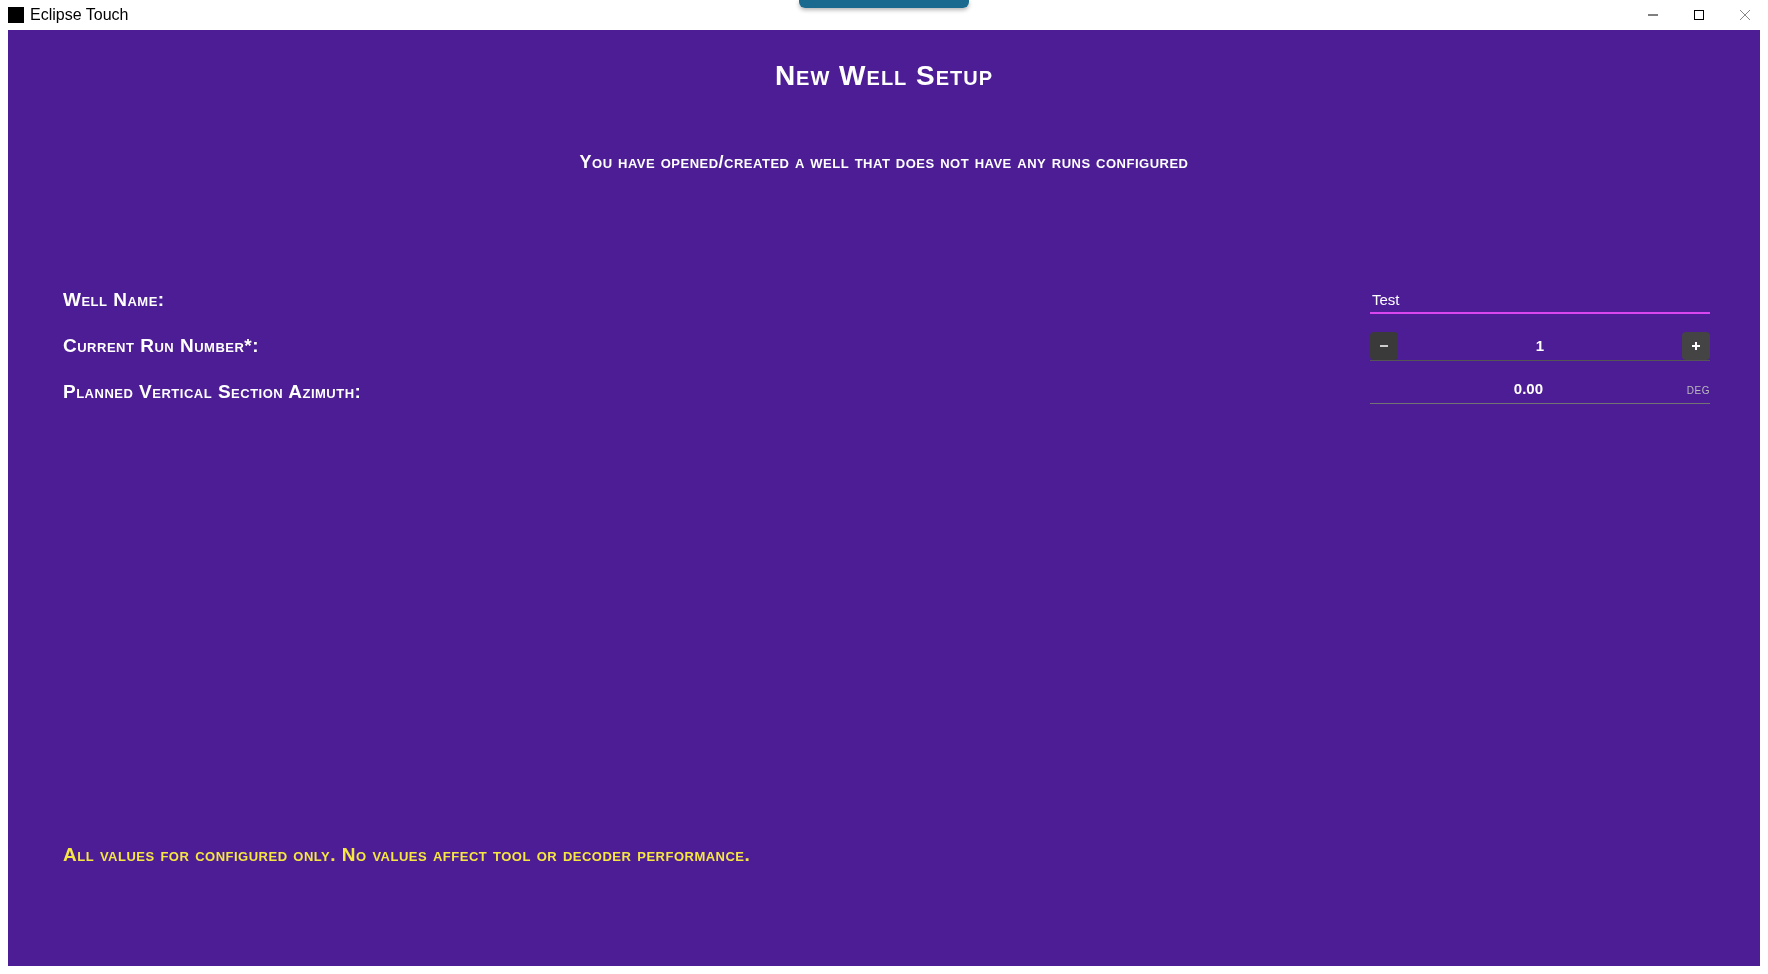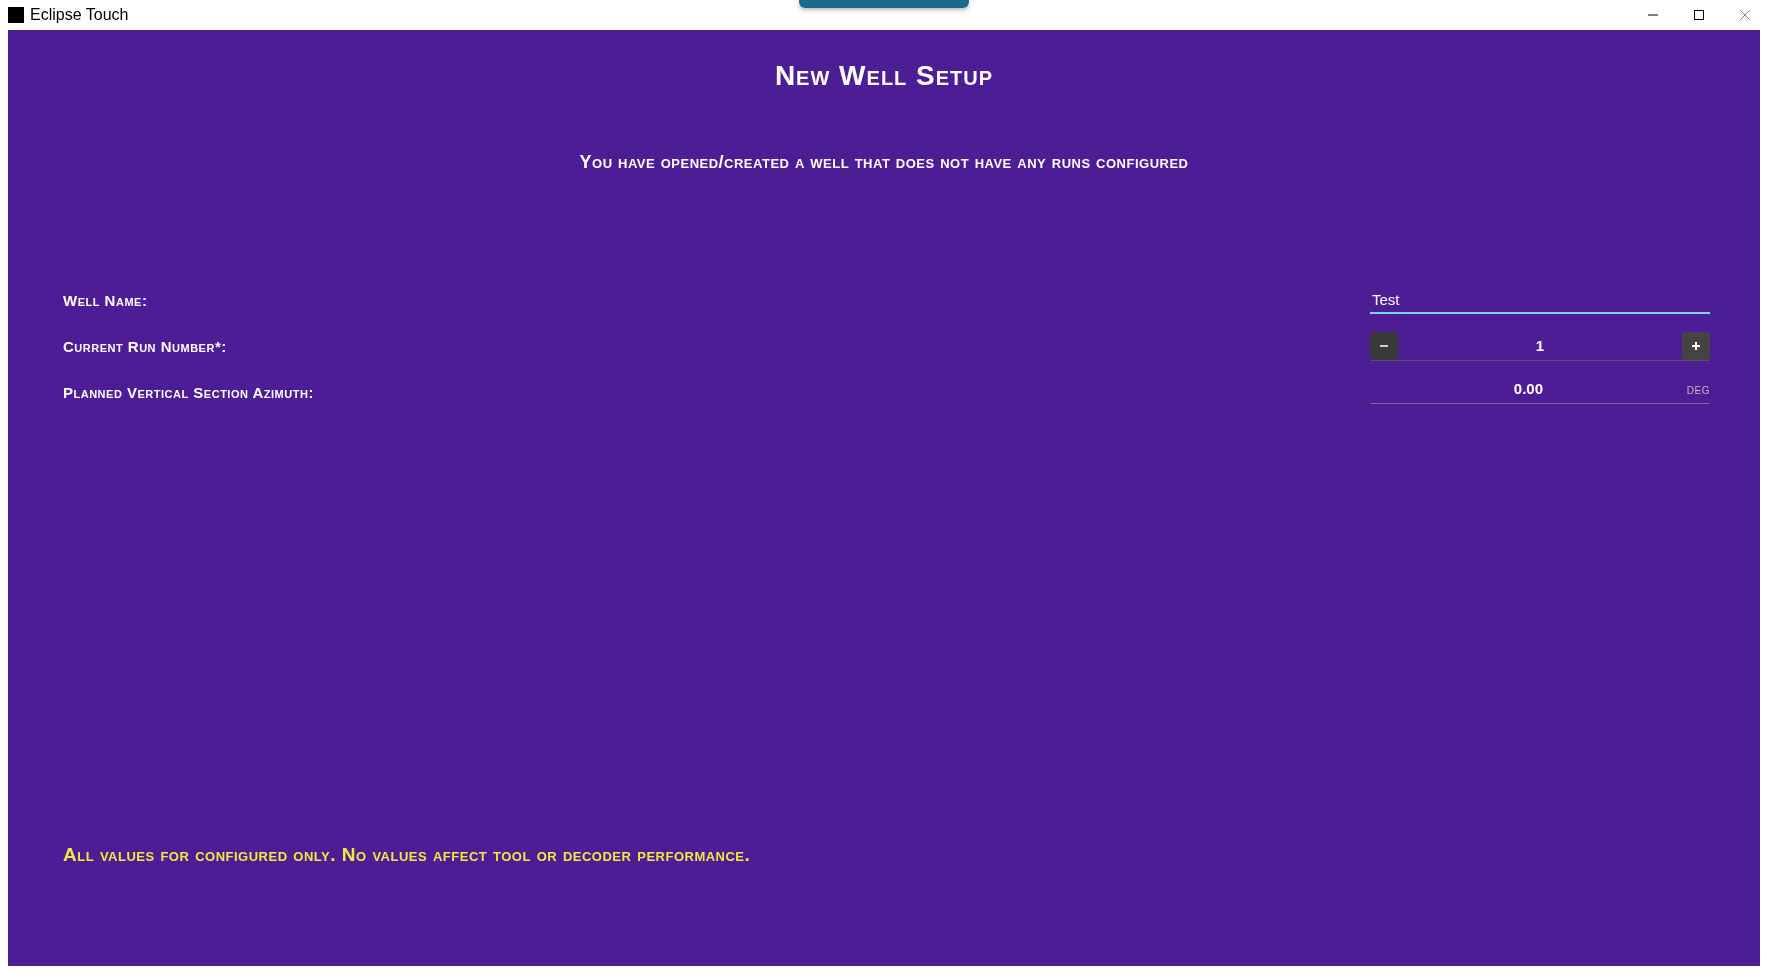--- a/index.html
+++ b/index.html
@@ -103,33 +103,33 @@
   }
   .form-row {
     display: flex;
     justify-content: space-between;
     align-items: center;
     margin-bottom: 16px;
     min-height: 30px;
   }
   .form-label {
     font-variant: small-caps;
-    font-size: 15px;
+    font-size: 19px;
     font-weight: bold;
     letter-spacing: 0.5px;
     color: #ffffff;
   }
   .form-control {
     width: 340px;
   }
   .text-input {
     width: 100%;
     background: transparent;
     border: none;
-    border-bottom: 2px solid #7dd3fc;
+    border-bottom: 2px solid #d946ef;
     color: #ffffff;
     font-size: 15px;
     padding: 4px 2px;
     outline: none;
   }
   .stepper {
     display: flex;
     align-items: center;
     width: 100%;
     border-bottom: 1px solid #555;

